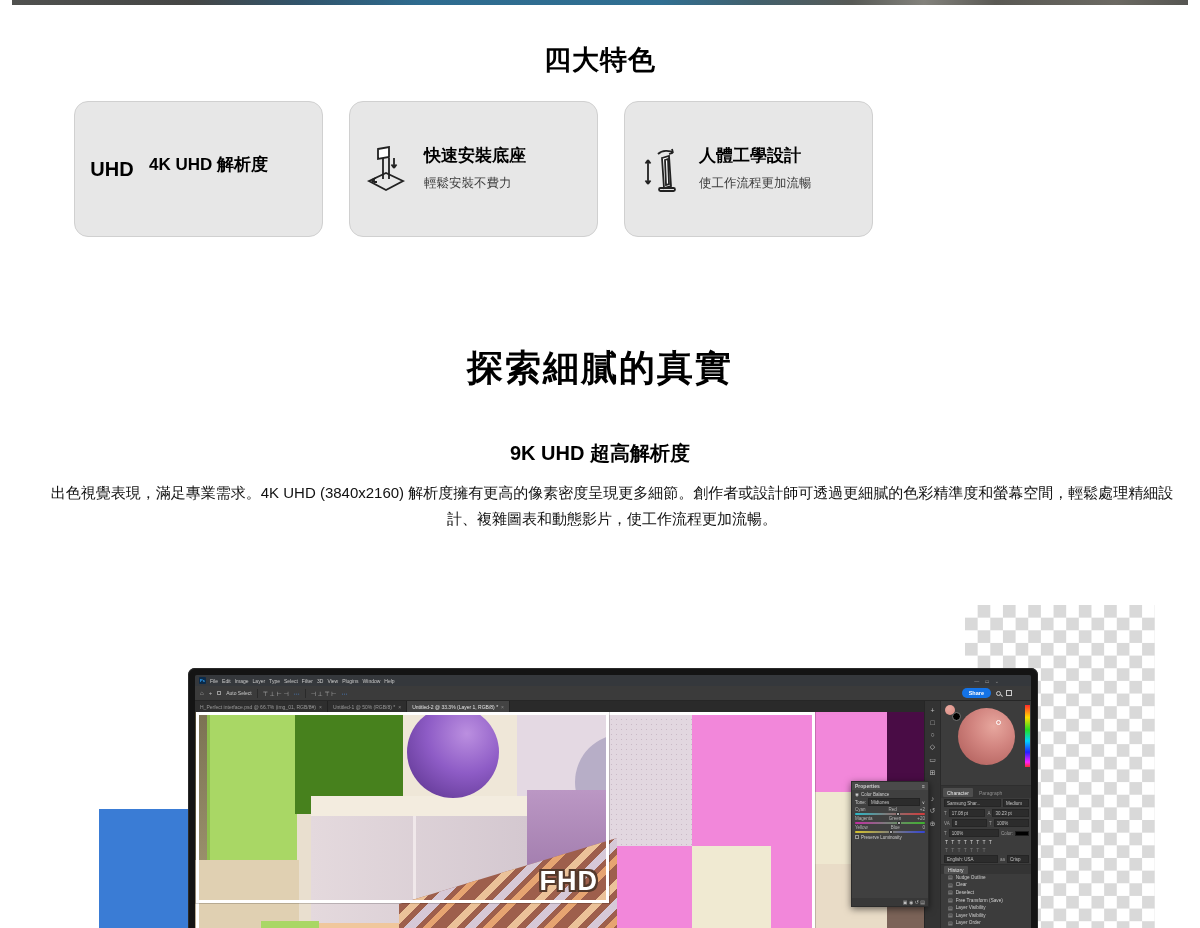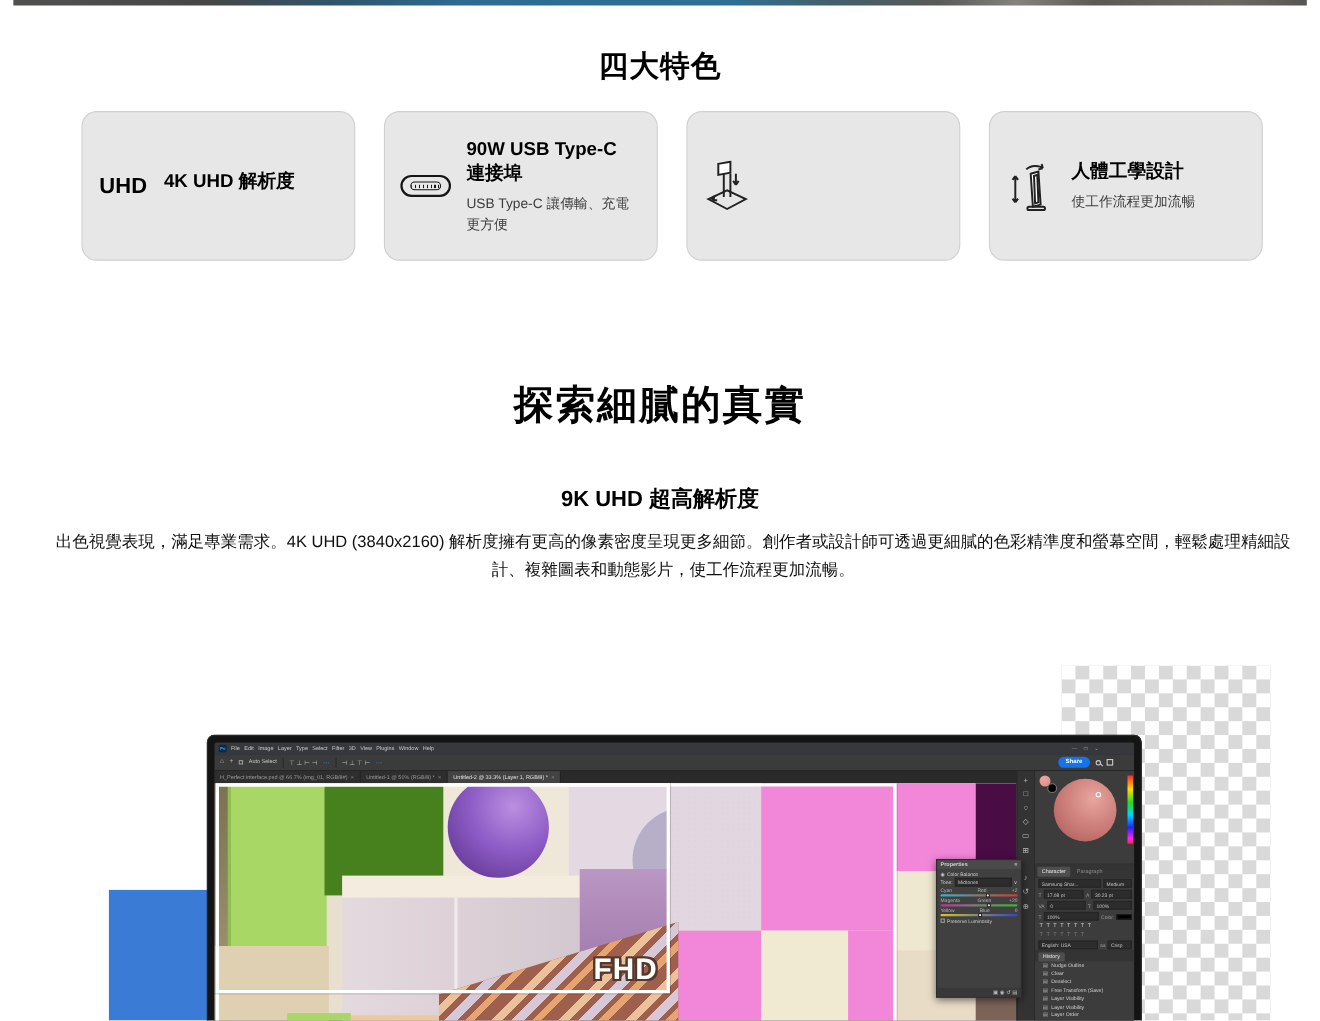--- a/index.html
+++ b/index.html
@@ -164,40 +164,32 @@
     <div class="card">
       <div class="icon-box">
           <span class="uhd-glyph">UHD</span>
         </div>
       <div class="txt">
         <div class="card-title">4K UHD 解析度</div>
       </div>
     </div>
     <div class="card">
       <div class="icon-box">
-          <span class="usbc">
-            <i></i>
-          </span>
-        </div>
-      <div class="txt">
-        <div class="card-title">90W USB Type-C
-連接埠</div>
-        <div class="card-body">USB Type-C 讓傳輸、充電更方便</div>
-      </div>
-    </div>
-    <div class="card">
-      <div class="icon-box">
         <svg width="42" height="46" viewBox="0 0 42 46" fill="none" stroke="#222" stroke-width="1.8">
           <polygon points="3,35 20,27 37,35 20,44"></polygon>
           <path d="M17 33 L17 10 M23 33 L23 12"></path>
           <polygon points="12,3 23,1 23,11 12,13" fill="#fff"></polygon>
           <path d="M28 12 L28 22 M28 22 L25.5 18.5 M28 22 L30.5 18.5"></path>
           <path d="M10 32 C6 33 5 35 8 36"></path>
           <path d="M8 36 L11 36 M8 36 L8 33"></path>
         </svg>
+      </div>
+      <div class="txt">
+        <div class="card-title">快速安裝底座</div>
+        <div class="card-body">輕鬆安裝不費力</div>
       </div>
     </div>
     <div class="card">
       <div class="icon-box">
         <svg width="40" height="46" viewBox="0 0 40 46" fill="none" stroke="#222" stroke-width="1.8">
           <path d="M6 14 L6 38 M6 14 L3.5 17.5 M6 14 L8.5 17.5 M6 38 L3.5 34.5 M6 38 L8.5 34.5"></path>
           <path d="M16 8 C20 4 28 4 31 7 M31 7 L30 3 M31 7 L27 8"></path>
           <path d="M20 12 L27 10 L29 40 L22 42 Z" fill="#fff"></path>
           <path d="M23 14 L26 13 L27 38 L24 39 Z"></path>
           <rect x="17" y="42" width="16" height="3" rx="1.5"></rect>

